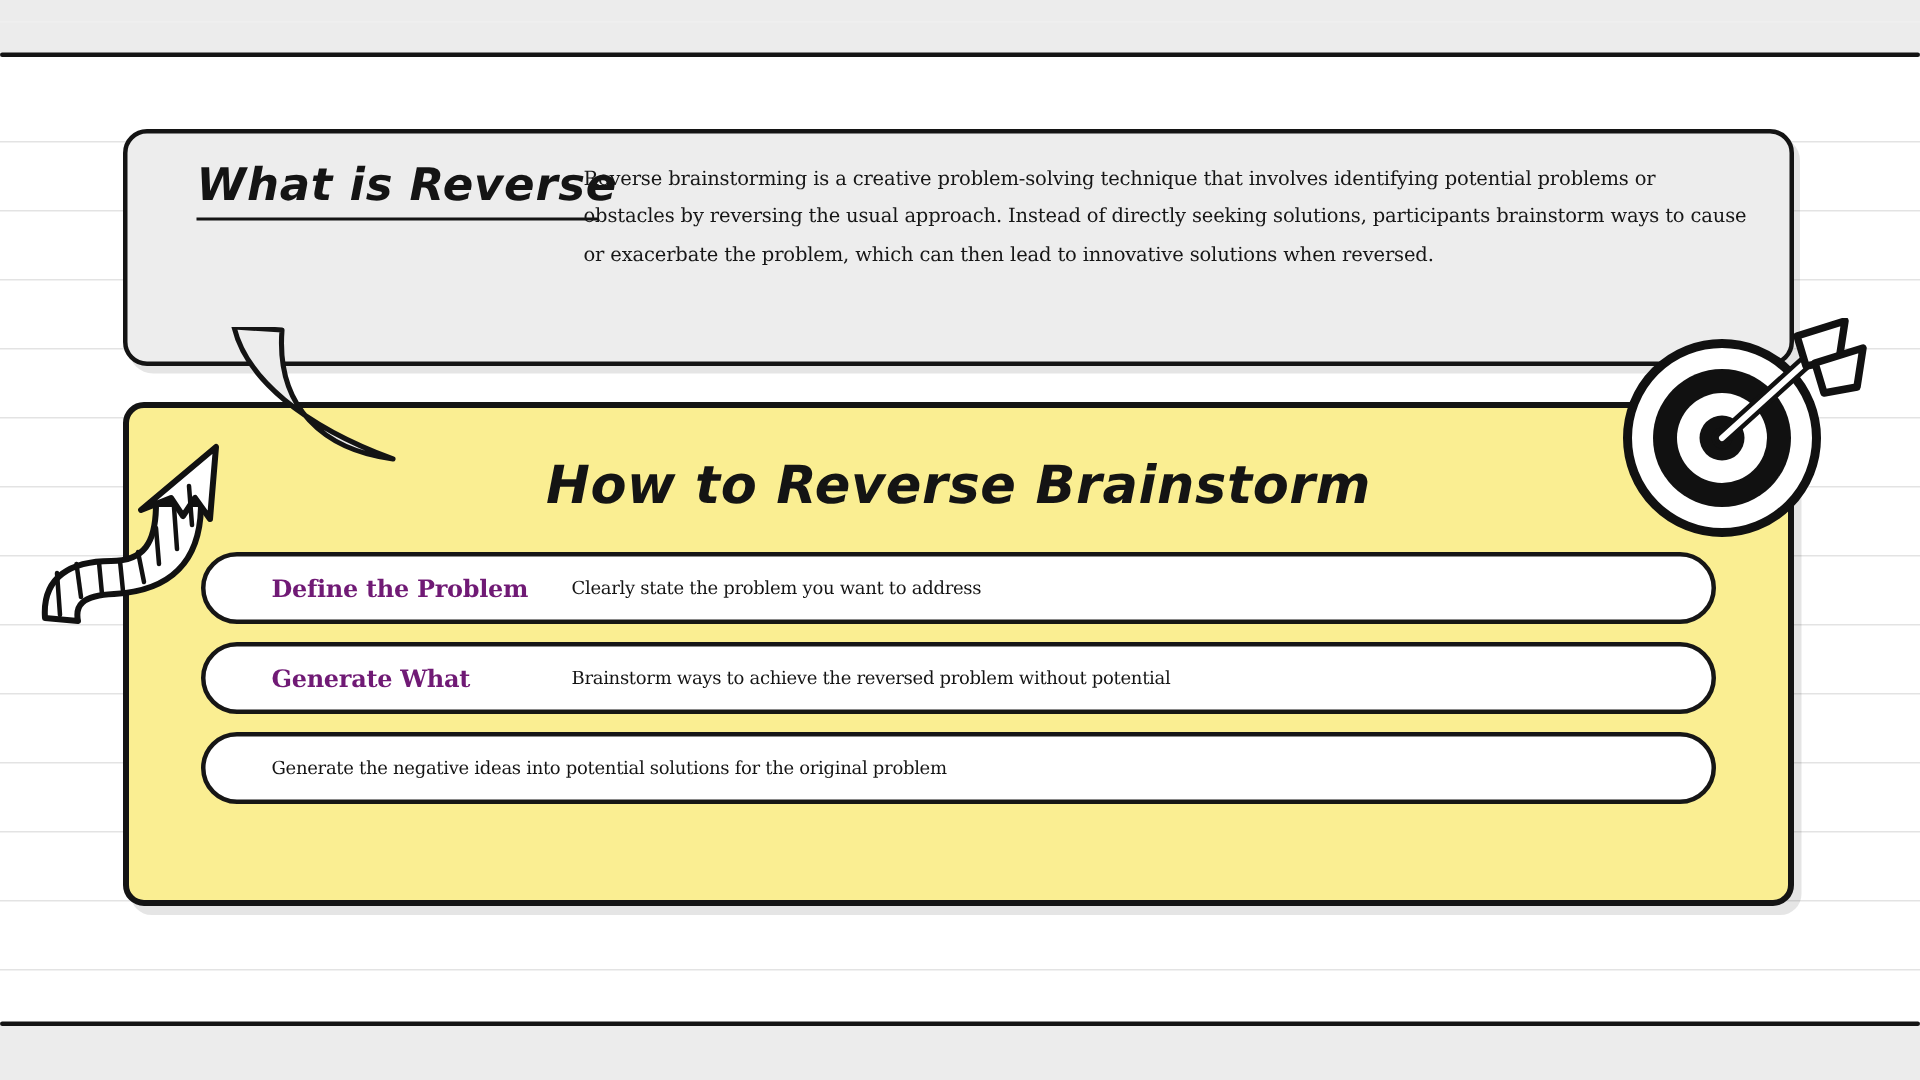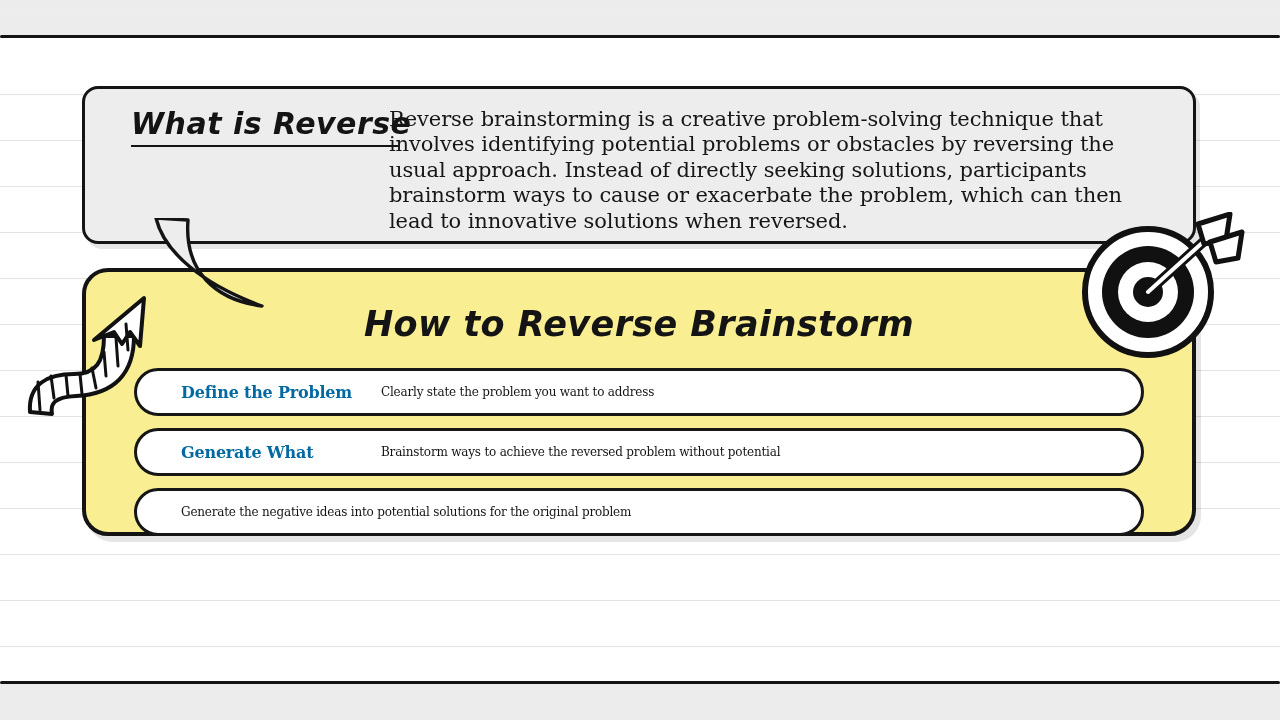--- a/index.html
+++ b/index.html
@@ -98,37 +98,37 @@
     max-width: 268px;
     padding-bottom: 1px;
     margin-bottom: 5px;
     white-space: nowrap;
   }
 
   .bubble-body {
     flex: 1 1 auto;
     padding: 18px 28px 0 4px;
     font-family: "DejaVu Serif", serif;
-    font-size: 21px;
+    font-size: 13px;
     line-height: 25.4px;
     color: #161616;
     letter-spacing: -0.1px;
     text-align: left;
   }
 
   
   #yellow-card {
     position: absolute;
     left: 82px;
     top: 268px;
     width: 1114px;
-    height: 268px;
+    height: 336px;
     background: #faee92;
     border: 4px solid #141414;
-    border-radius: 26px;
+    border-radius: 14px;
     box-shadow: 5px 6px 0 rgba(0,0,0,0.10);
     z-index: 4;
     box-sizing: border-box;
   }
   #card-title {
     text-align: center;
     font-family: "DejaVu Sans", sans-serif;
     font-style: italic;
     font-weight: bold;
     font-size: 35px;
@@ -153,21 +153,21 @@
     box-sizing: border-box;
     margin-bottom: 12px;
     padding-left: 44px;
   }
   .step-row:last-child { margin-bottom: 0; }
   .step-label {
     flex: 0 0 200px;
     font-family: "DejaVu Serif", serif;
     font-weight: bold;
     font-size: 16px;
-    color: #0369a1;
+    color: #701a75;
     letter-spacing: -0.2px;
     white-space: nowrap;
   }
   .step-desc {
     flex: 1 1 auto;
     font-family: "DejaVu Serif", serif;
     font-size: 12px;
     color: #141414;
     letter-spacing: -0.2px;
     white-space: nowrap;

